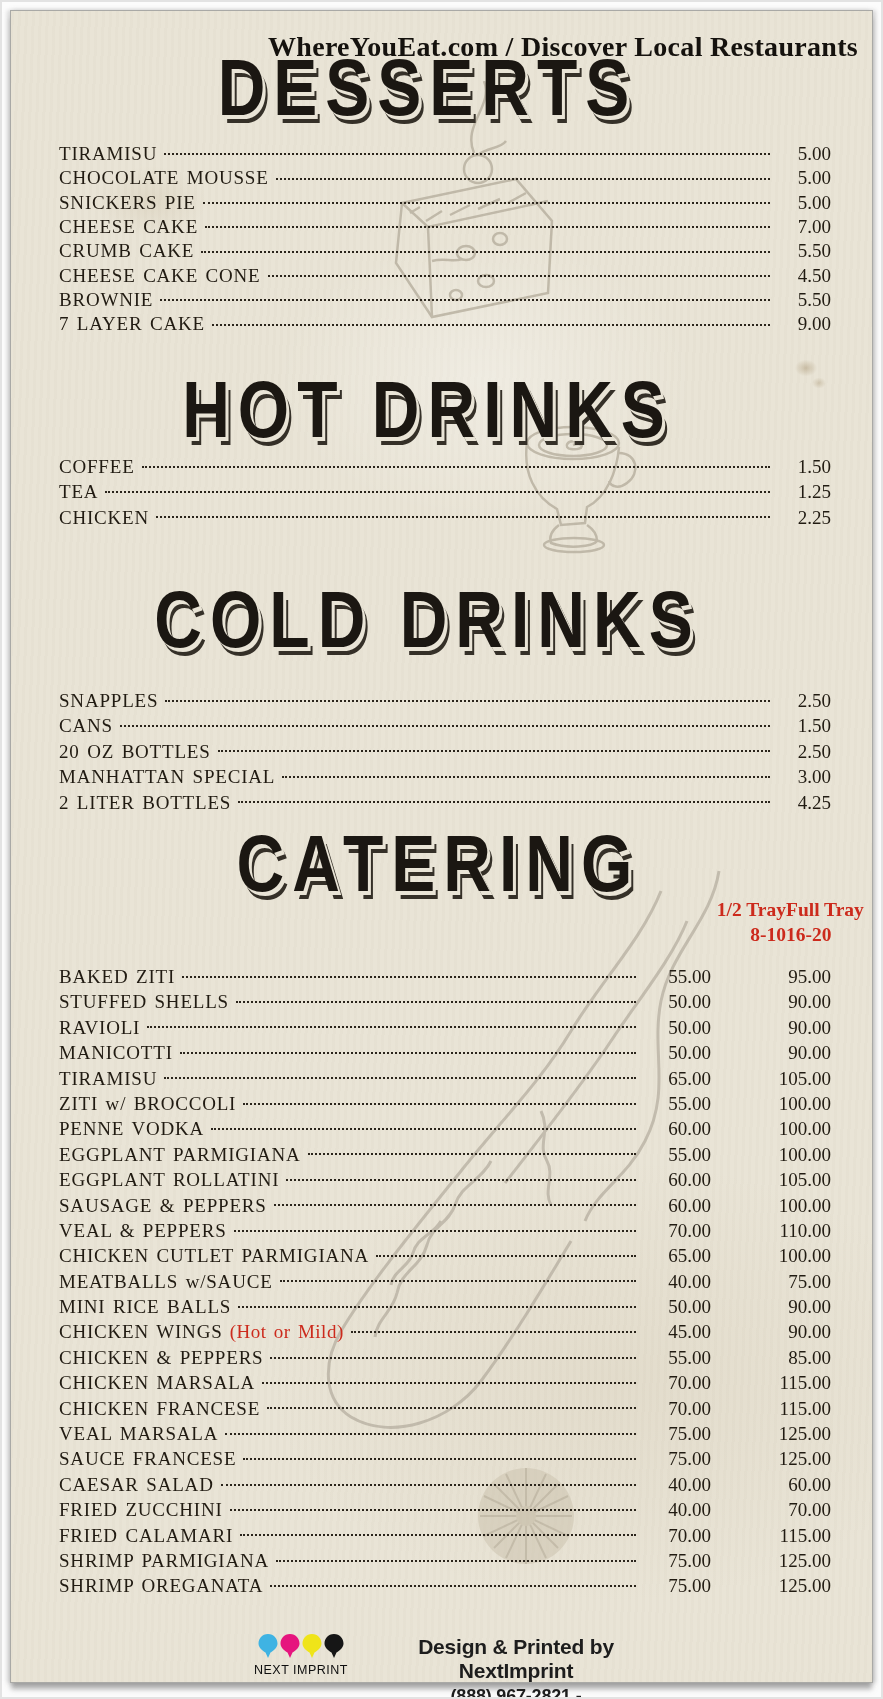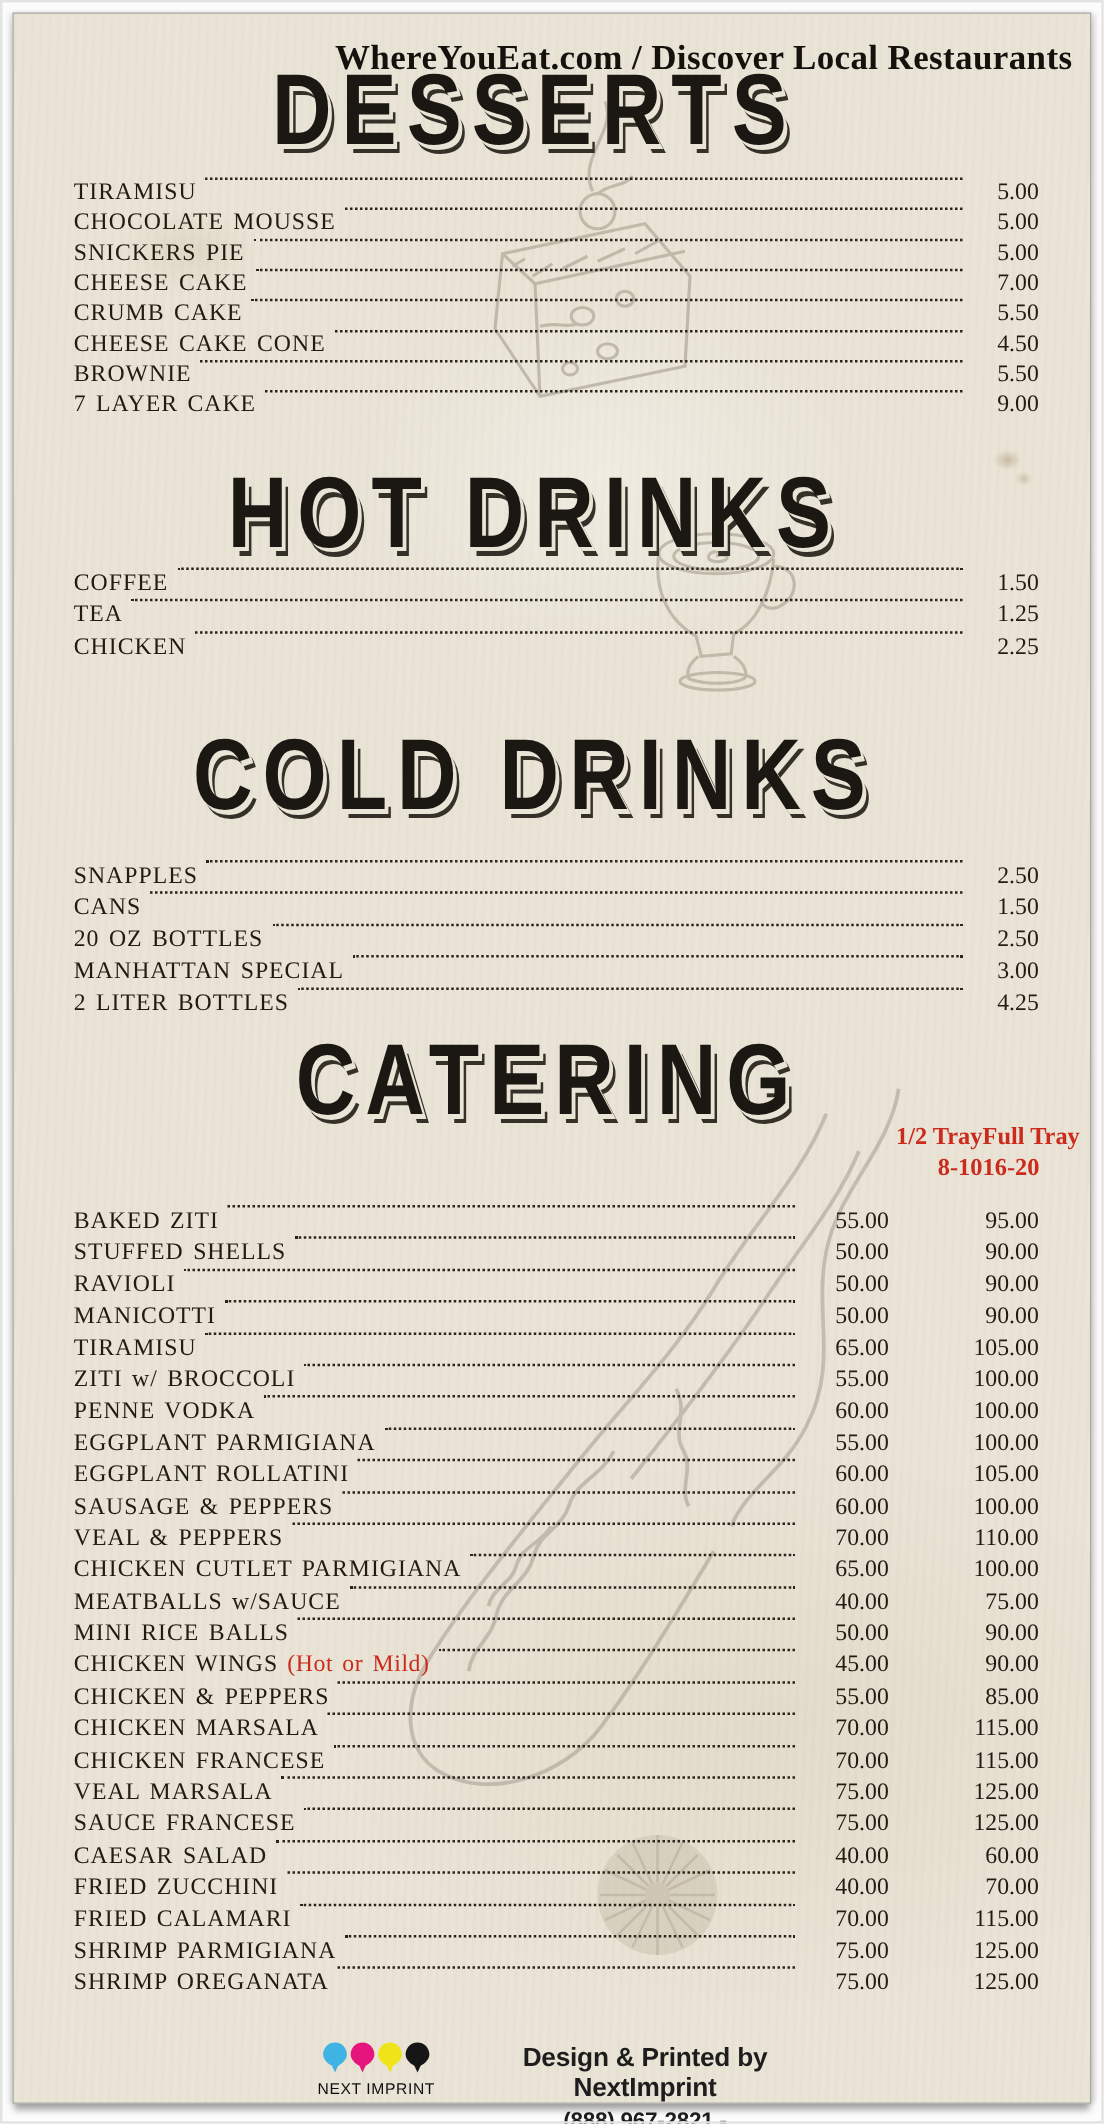--- a/index.html
+++ b/index.html
@@ -39,21 +39,21 @@
   .t-desserts{top:36px;}
   .t-hot{top:358px;}
   .t-cold{top:568px;}
   .t-catering{top:812px;right:6px;}
 
   .items{position:absolute;left:48px;width:772px;z-index:4;}
   .l-desserts{top:131px;}
   .l-hot{top:443px;}
   .l-cold{top:677px;}
   .l-catering{top:953px;}
-  .row{display:flex;align-items:flex-start;height:24.35px;line-height:24.35px;}
+  .row{display:flex;align-items:center;height:24.35px;line-height:24.35px;}
   .rh25 .row{height:25.4px;line-height:25.4px;}
   .item-name{font-size:19px;color:#211b12;letter-spacing:.8px;word-spacing:2px;white-space:nowrap;}
   .note{color:#cc2a1c;letter-spacing:.5px;}
   .dots{flex:1 1 auto;height:0;border-bottom:2px dotted #2a241b;margin:0 5px 0 7px;min-width:10px;}
   .price{font-size:19px;color:#211b12;text-align:right;white-space:nowrap;}
   .price.single{width:56px;}
   .price.half{width:70px;}
   .price.full{width:76px;padding-left:44px;}
 
   .cat-header{

